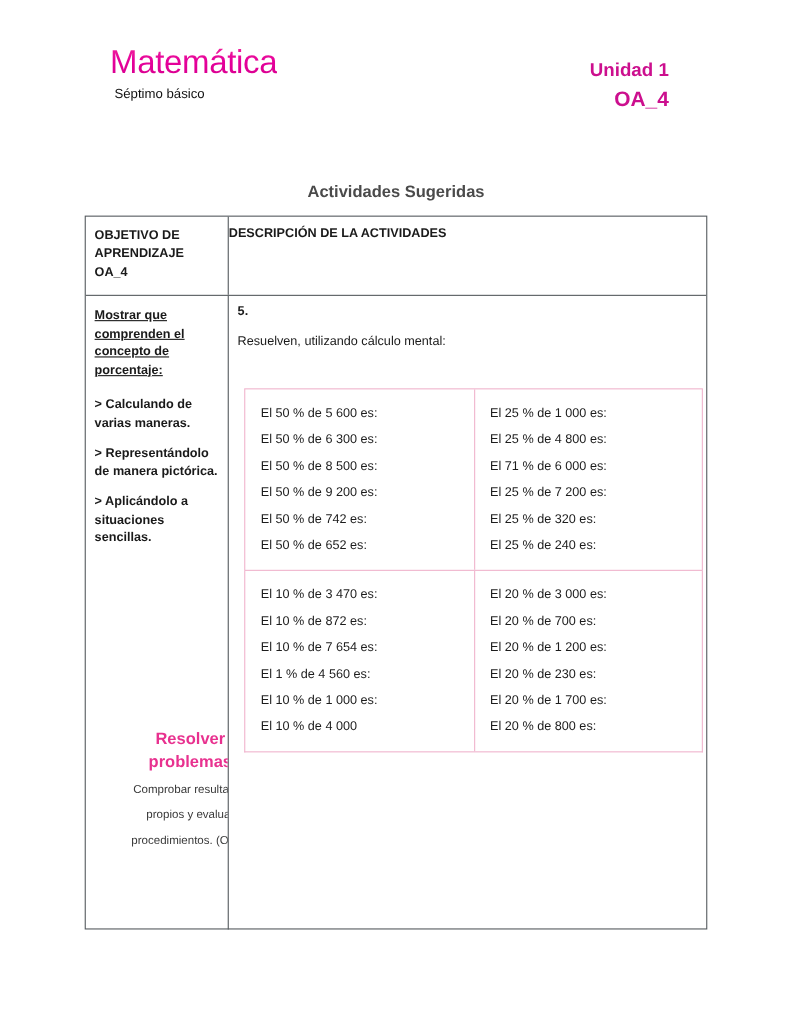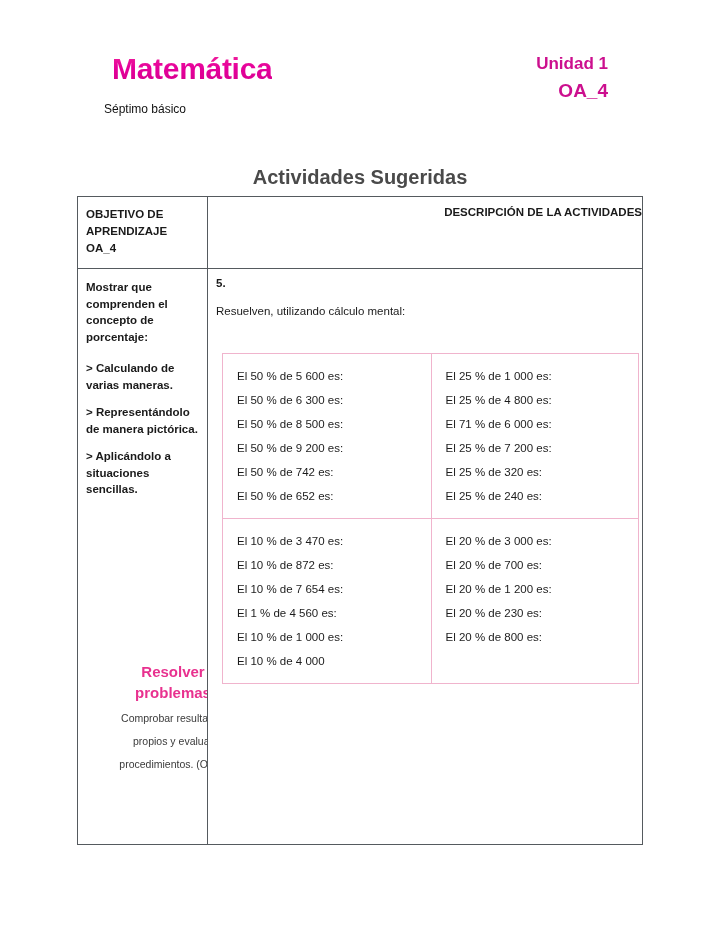--- a/index.html
+++ b/index.html
@@ -23,29 +23,29 @@
     height: 130px;
   }
   .hdr-left {
     position: absolute;
     left: 100px;
     top: 40px;
     text-align: left;
   }
   .hdr-title {
     font-size: 30px;
-    font-weight: bold;
+    font-weight: normal;
     letter-spacing: -0.3px;
     line-height: 34px;
     background: linear-gradient(180deg, #f2299b 0%, #e6009b 45%, #d4008c 100%);
     -webkit-background-clip: text;
     background-clip: text;
     color: #e8189b;
     -webkit-text-fill-color: transparent;
-    margin: 12px;
+    margin: 0;
   }
   .hdr-sub {
     font-size: 12px;
     font-weight: normal;
     color: #111111;
     line-height: 22px;
     margin: 0 0 0 4px;
   }
   .hdr-right {
     position: absolute;
@@ -67,21 +67,21 @@
     margin-top: 2px;
   }
 
   
   .section-title {
     position: absolute;
     left: 0;
     top: 166px;
     width: 720px;
     text-align: center;
-    font-size: 20px;
+    font-size: 15px;
     font-weight: bold;
     color: #4a4a4a;
   }
 
   
   .table {
     position: absolute;
     left: 77px;
     top: 196px;
     width: 566px;
@@ -118,36 +118,36 @@
     font-size: 11.5px;
     font-weight: bold;
     color: #1a1a1a;
     line-height: 17px;
     padding: 9px 0 0 8px;
   }
   .th-center {
     font-size: 11.5px;
     font-weight: bold;
     color: #1a1a1a;
-    text-align: right;
+    text-align: left;
     padding-top: 9px;
   }
 
   
   .obj-list {
     padding: 10px 6px 0 8px;
     font-size: 11.5px;
     font-weight: bold;
     color: #1a1a1a;
     line-height: 16.5px;
   }
   .obj-list p {
     margin: 0 0 11px 0;
   }
-  .obj-list p:first-child { margin-bottom: 15px; }
+  .obj-list p:first-child { margin-bottom: 15px; text-decoration: underline; }
 
   
   .watermark {
     position: absolute;
     left: 10px;
     top: 392px;
     width: 170px;
   }
   .wm-title {
     font-size: 15px;
@@ -282,20 +282,21 @@
             <div class="ex-item">El 10 % de 7 654 es:</div>
             <div class="ex-item">El 1 % de 4 560 es:</div>
             <div class="ex-item">El 10 % de 1 000 es:</div>
             <div class="ex-item">El 10 % de 4 000</div>
           </div>
           <div class="ex-col divider">
             <div class="ex-item">El 20 % de 3 000 es:</div>
             <div class="ex-item">El 20 % de 700 es:</div>
             <div class="ex-item">El 20 % de 1 200 es:</div>
             <div class="ex-item">El 20 % de 230 es:</div>
+            <div class="ex-item">El 20 % de 1 700 es:</div>
             <div class="ex-item">El 20 % de 800 es:</div>
           </div>
         </div>
 
       </div>
     </div>
 
   </div>
 </div>
 

